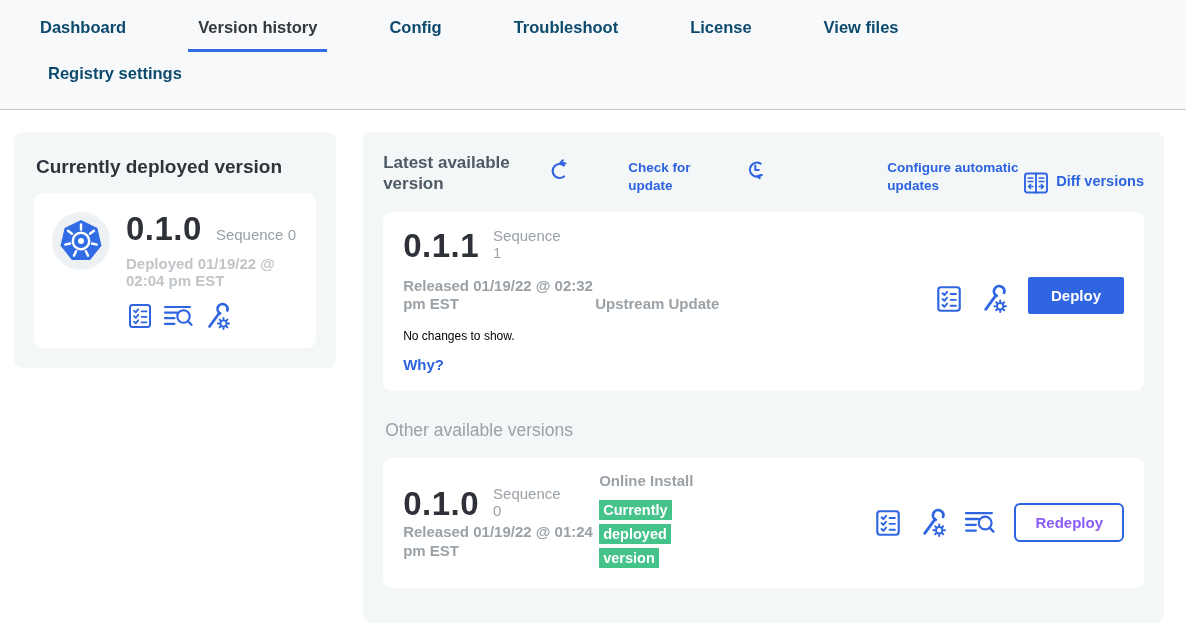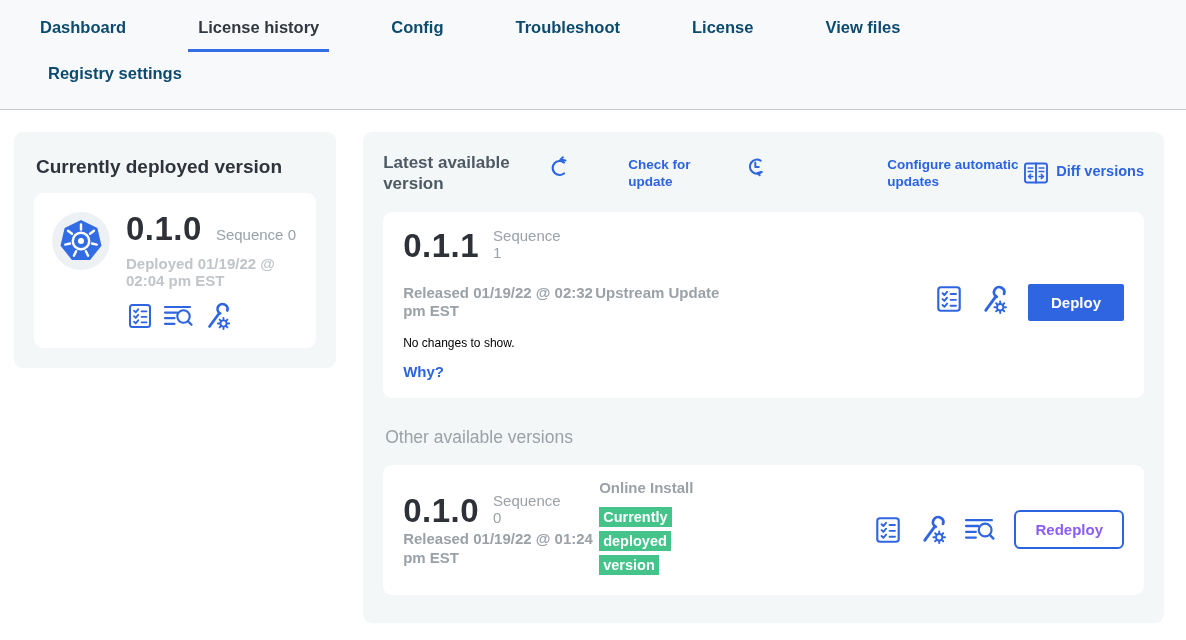--- a/index.html
+++ b/index.html
@@ -25,33 +25,33 @@
   .k8s-badge { width:58px; height:58px; flex:0 0 auto; margin-top:2px; }
   .version-row { display:flex; align-items:baseline; gap:14px; }
   .version-num { font-size:33px; font-weight:700; color:#2e3238; letter-spacing:.5px; }
   .seq { font-size:15px; color:#9aa1a7; }
   .deployed-date { font-size:15px; font-weight:600; color:#c0c5c9; margin-top:7px; }
   .icon-row { display:flex; align-items:center; gap:9px; margin-top:12px; }
   .act-icon { color:#3065e1; cursor:pointer; display:inline-flex; }
 
   
   .right-panel { flex:1; min-height:491px; padding:20px; }
-  .latest-header { display:flex; align-items:center; }
+  .latest-header { display:flex; align-items:flex-end; }
   .latest-title { width:152px; font-size:17px; font-weight:700; color:#4e5a63; line-height:1.25; flex:0 0 auto; }
   .header-link { display:flex; align-items:flex-start; gap:7px; color:#2c63e0; font-weight:700;
                  font-size:13.5px; line-height:1.3; cursor:pointer; }
   .hl1 { margin-left:12px; } .hl1 span { width:74px; }
   .hl2 { margin-left:42px; } .hl2 span { width:136px; }
   .hl3 { margin-left:auto; } .hl3 span { white-space:nowrap; font-size:14.5px; }
   .header-link .act-icon { margin-top:-1px; }
 
   .version-card { background:#fff; border-radius:9px; margin-top:17px; padding:15px 20px 18px; }
   .vseq { font-size:15px; color:#9aa1a7; line-height:1.15; width:78px; }
   .vrow { display:flex; align-items:flex-start; gap:14px; }
-  .meta-row { display:flex; align-items:flex-start; margin-top:19px; }
+  .meta-row { display:flex; align-items:flex-end; margin-top:12px; }
   .released { width:192px; font-size:15px; font-weight:700; color:#9aa1a7; line-height:1.25; flex:0 0 auto; }
   .source { width:150px; font-size:15px; font-weight:700; color:#9aa1a7; line-height:1.25; flex:0 0 auto; }
   .spacer { flex:1; }
   .card-icons { display:flex; align-items:center; gap:15px; }
   .no-changes { margin-top:15px; font-size:12px; color:#000000; }
   .why-link { margin-top:13px; font-size:15px; font-weight:700; color:#2c63e0; cursor:pointer; }
 
   .btn-deploy { background:#3065e1; color:#fff; border:none; border-radius:2px;
     font-family:inherit; font-size:15px; font-weight:700; padding:10px 23px; margin-left:18px; cursor:pointer; }
   .btn-redeploy { background:#fff; color:#8b5cf6; border:2px solid #2c63e0; border-radius:6px;
@@ -137,21 +137,21 @@
         <line x1="38" y1="21.8" x2="42" y2="18.8"></line>
       </g>
       <circle cx="29" cy="29" r="3" fill="#ffffff"></circle>
     </g>
   </defs>
 </svg>
 
 <div class="navbar">
   <div class="nav-row">
     <div class="tab">Dashboard</div>
-    <div class="tab active">License history</div>
+    <div class="tab active">Version history</div>
     <div class="tab">Config</div>
     <div class="tab">Troubleshoot</div>
     <div class="tab">License</div>
     <div class="tab">View files</div>
   </div>
   <div class="nav-row nav-row2">
     <div class="tab">Registry settings</div>
   </div>
 </div>
 

